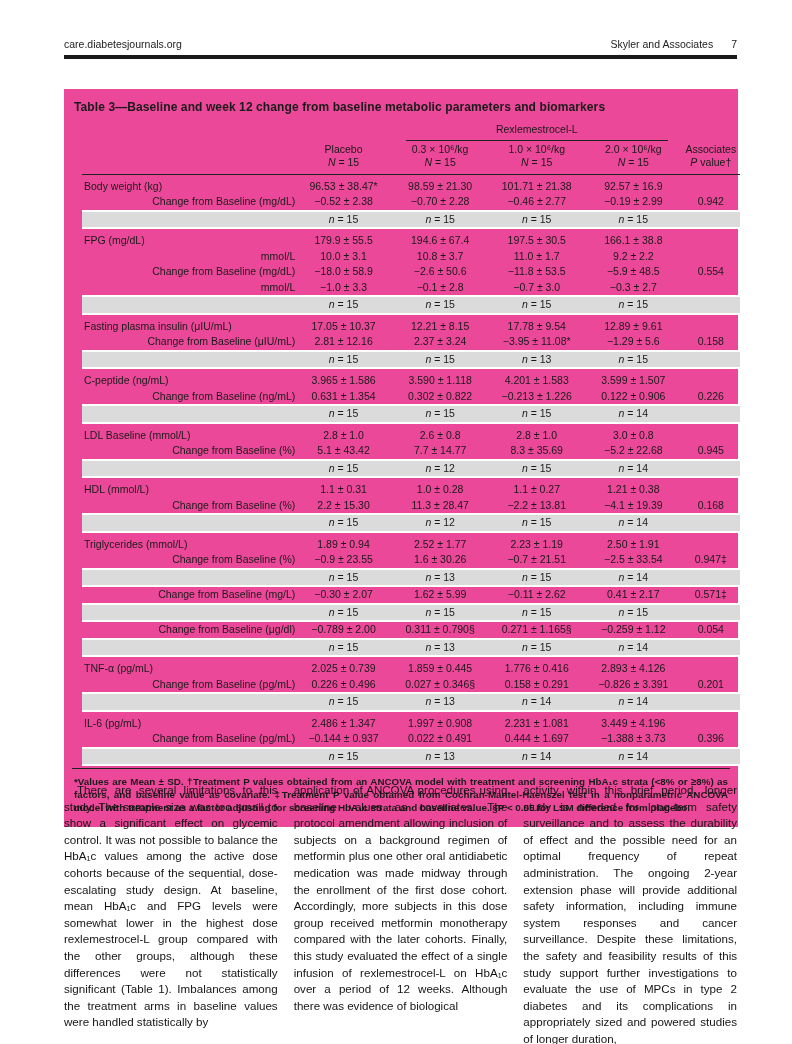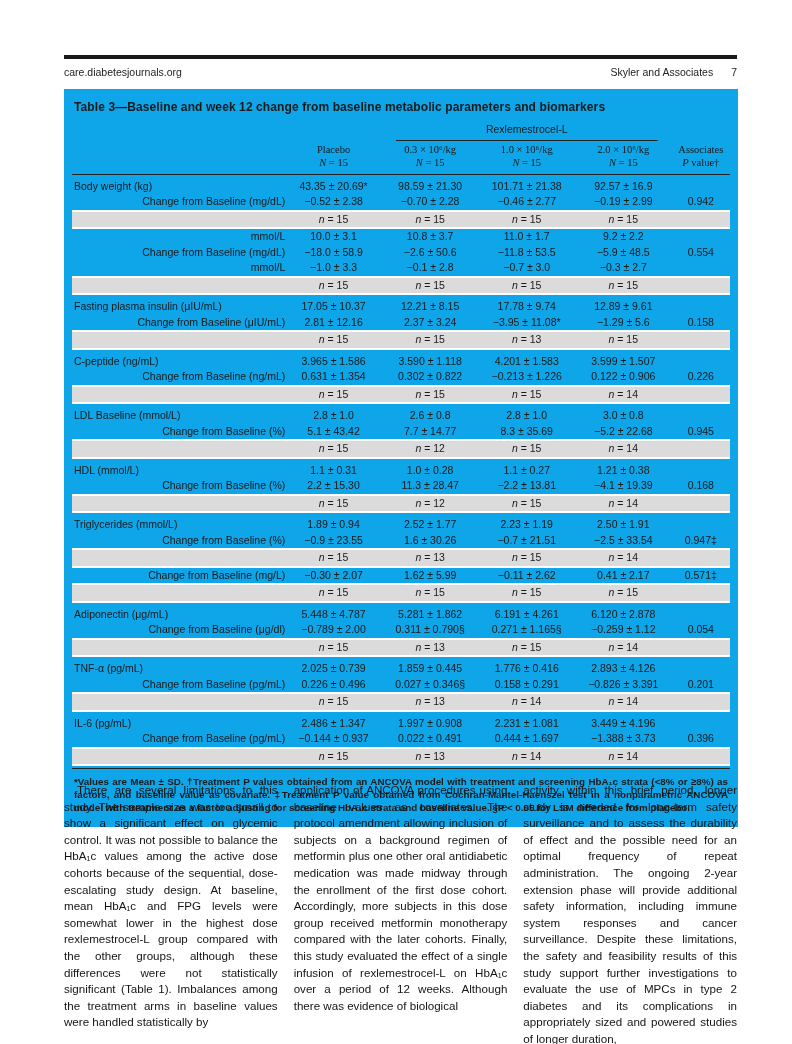--- a/index.html
+++ b/index.html
@@ -11,54 +11,54 @@
     position: relative;
   }
   .page { width: 792px; height: 888px; position: relative; }
 
   
   .run-head {
     position: absolute; left: 64px; right: 55px; top: 38px;
     display: flex; justify-content: space-between; align-items: baseline;
     font-size: 10.5px; color: #222;
   }
-  .run-head .right { display: flex; gap: 18px; align-items: baseline; margin-top: 28px; }
+  .run-head .right { display: flex; gap: 18px; align-items: baseline; }
   .head-rule {
     position: absolute; left: 64px; right: 55px; top: 55px;
     height: 4px; background: #1a1a1a;
   }
 
   
   .table-block {
     position: absolute; left: 64px; right: 54px; top: 89px;
-    background: #0ea5e9;
+    background: #ec4899;
     padding: 9px 8px 9px 8px;
   }
   .tbl-title {
     font-size: 12px; font-weight: bold; letter-spacing: 0.1px;
     padding: 2px 2px 8px 2px;
   }
   table.metab {
     width: 100%; border-collapse: collapse; table-layout: fixed;
-    font-size: 10.5px; line-height: 13.5px;
+    font-size: 10.5px; line-height: 13.5px; margin-left: 10px;
   }
   table.metab col.c-label { width: 212px; }
   table.metab col.c-val   { width: 96px; }
   table.metab col.c-p     { width: 58px; }
   table.metab th, table.metab td {
     font-weight: normal; text-align: center; vertical-align: bottom;
     padding: 1px 0;
   }
   table.metab td.lbl { text-align: left; padding-left: 2px; }
   table.metab td.lbl.ind { padding-left: 13px; text-align: right; }
   .spanner-cell div {
     display: block; margin: 0 14px; padding-bottom: 3px;
     border-bottom: 1px solid #222; text-align: center;
   }
-  tr.colhead th { padding-bottom: 4px; border-bottom: 1.5px solid #222; font-family: Liberation Serif, serif; }
+  tr.colhead th { padding-bottom: 4px; border-bottom: 1.5px solid #222; }
   tr.colhead .l2 { display: block; }
   .ital-first { display: block; }
   .ital-first::first-letter { font-style: italic; }
   tr.first-after-head td { padding-top: 5px; }
   tr.n-row td {
     background: #dbdbdb;
     border-top: 2px solid #ffffff;
     border-bottom: 2px solid #ffffff;
     padding: 1px 0;
   }
@@ -136,21 +136,21 @@
           </th>
           <th>
             <span class="l2">Associates</span>
             <span class="l2 ital-first">P value†</span>
           </th>
         </tr>
       </thead>
       <tbody id="tbl-body">
           <tr class="first-after-head">
             <td class="lbl">Body weight (kg)</td>
-            <td>43.35 ± 20.69*</td>
+            <td>96.53 ± 38.47*</td>
             <td>98.59 ± 21.30</td>
             <td>101.71 ± 21.38</td>
             <td>92.57 ± 16.9</td>
             <td></td>
           </tr>
           <tr>
             <td class="lbl ind">Change from Baseline (mg/dL)</td>
             <td>−0.52 ± 2.38</td>
             <td>−0.70 ± 2.28</td>
             <td>−0.46 ± 2.77</td>
@@ -166,20 +166,28 @@
               <span class="ital-first">n = 15</span>
             </td>
             <td>
               <span class="ital-first">n = 15</span>
             </td>
             <td>
               <span class="ital-first">n = 15</span>
             </td>
             <td></td>
           </tr>
+          <tr class="first-after-head">
+            <td class="lbl">FPG (mg/dL)</td>
+            <td>179.9 ± 55.5</td>
+            <td>194.6 ± 67.4</td>
+            <td>197.5 ± 30.5</td>
+            <td>166.1 ± 38.8</td>
+            <td></td>
+          </tr>
           <tr>
             <td class="lbl ind">mmol/L</td>
             <td>10.0 ± 3.1</td>
             <td>10.8 ± 3.7</td>
             <td>11.0 ± 1.7</td>
             <td>9.2 ± 2.2</td>
             <td></td>
           </tr>
           <tr>
             <td class="lbl ind">Change from Baseline (mg/dL)</td>
@@ -210,21 +218,21 @@
             </td>
             <td>
               <span class="ital-first">n = 15</span>
             </td>
             <td></td>
           </tr>
           <tr class="first-after-head">
             <td class="lbl">Fasting plasma insulin (μIU/mL)</td>
             <td>17.05 ± 10.37</td>
             <td>12.21 ± 8.15</td>
-            <td>17.78 ± 9.74</td>
+            <td>17.78 ± 9.54</td>
             <td>12.89 ± 9.61</td>
             <td></td>
           </tr>
           <tr>
             <td class="lbl ind">Change from Baseline (μIU/mL)</td>
             <td>2.81 ± 12.16</td>
             <td>2.37 ± 3.24</td>
             <td>−3.95 ± 11.08*</td>
             <td>−1.29 ± 5.6</td>
             <td>0.158</td>
@@ -390,28 +398,20 @@
               <span class="ital-first">n = 15</span>
             </td>
             <td>
               <span class="ital-first">n = 15</span>
             </td>
             <td>
               <span class="ital-first">n = 15</span>
             </td>
             <td></td>
           </tr>
-          <tr class="first-after-head">
-            <td class="lbl">Adiponectin (μg/mL)</td>
-            <td>5.448 ± 4.787</td>
-            <td>5.281 ± 1.862</td>
-            <td>6.191 ± 4.261</td>
-            <td>6.120 ± 2.878</td>
-            <td></td>
-          </tr>
           <tr>
             <td class="lbl ind">Change from Baseline (μg/dl)</td>
             <td>−0.789 ± 2.00</td>
             <td>0.311 ± 0.790§</td>
             <td>0.271 ± 1.165§</td>
             <td>−0.259 ± 1.12</td>
             <td>0.054</td>
           </tr>
           <tr class="n-row">
             <td></td>

